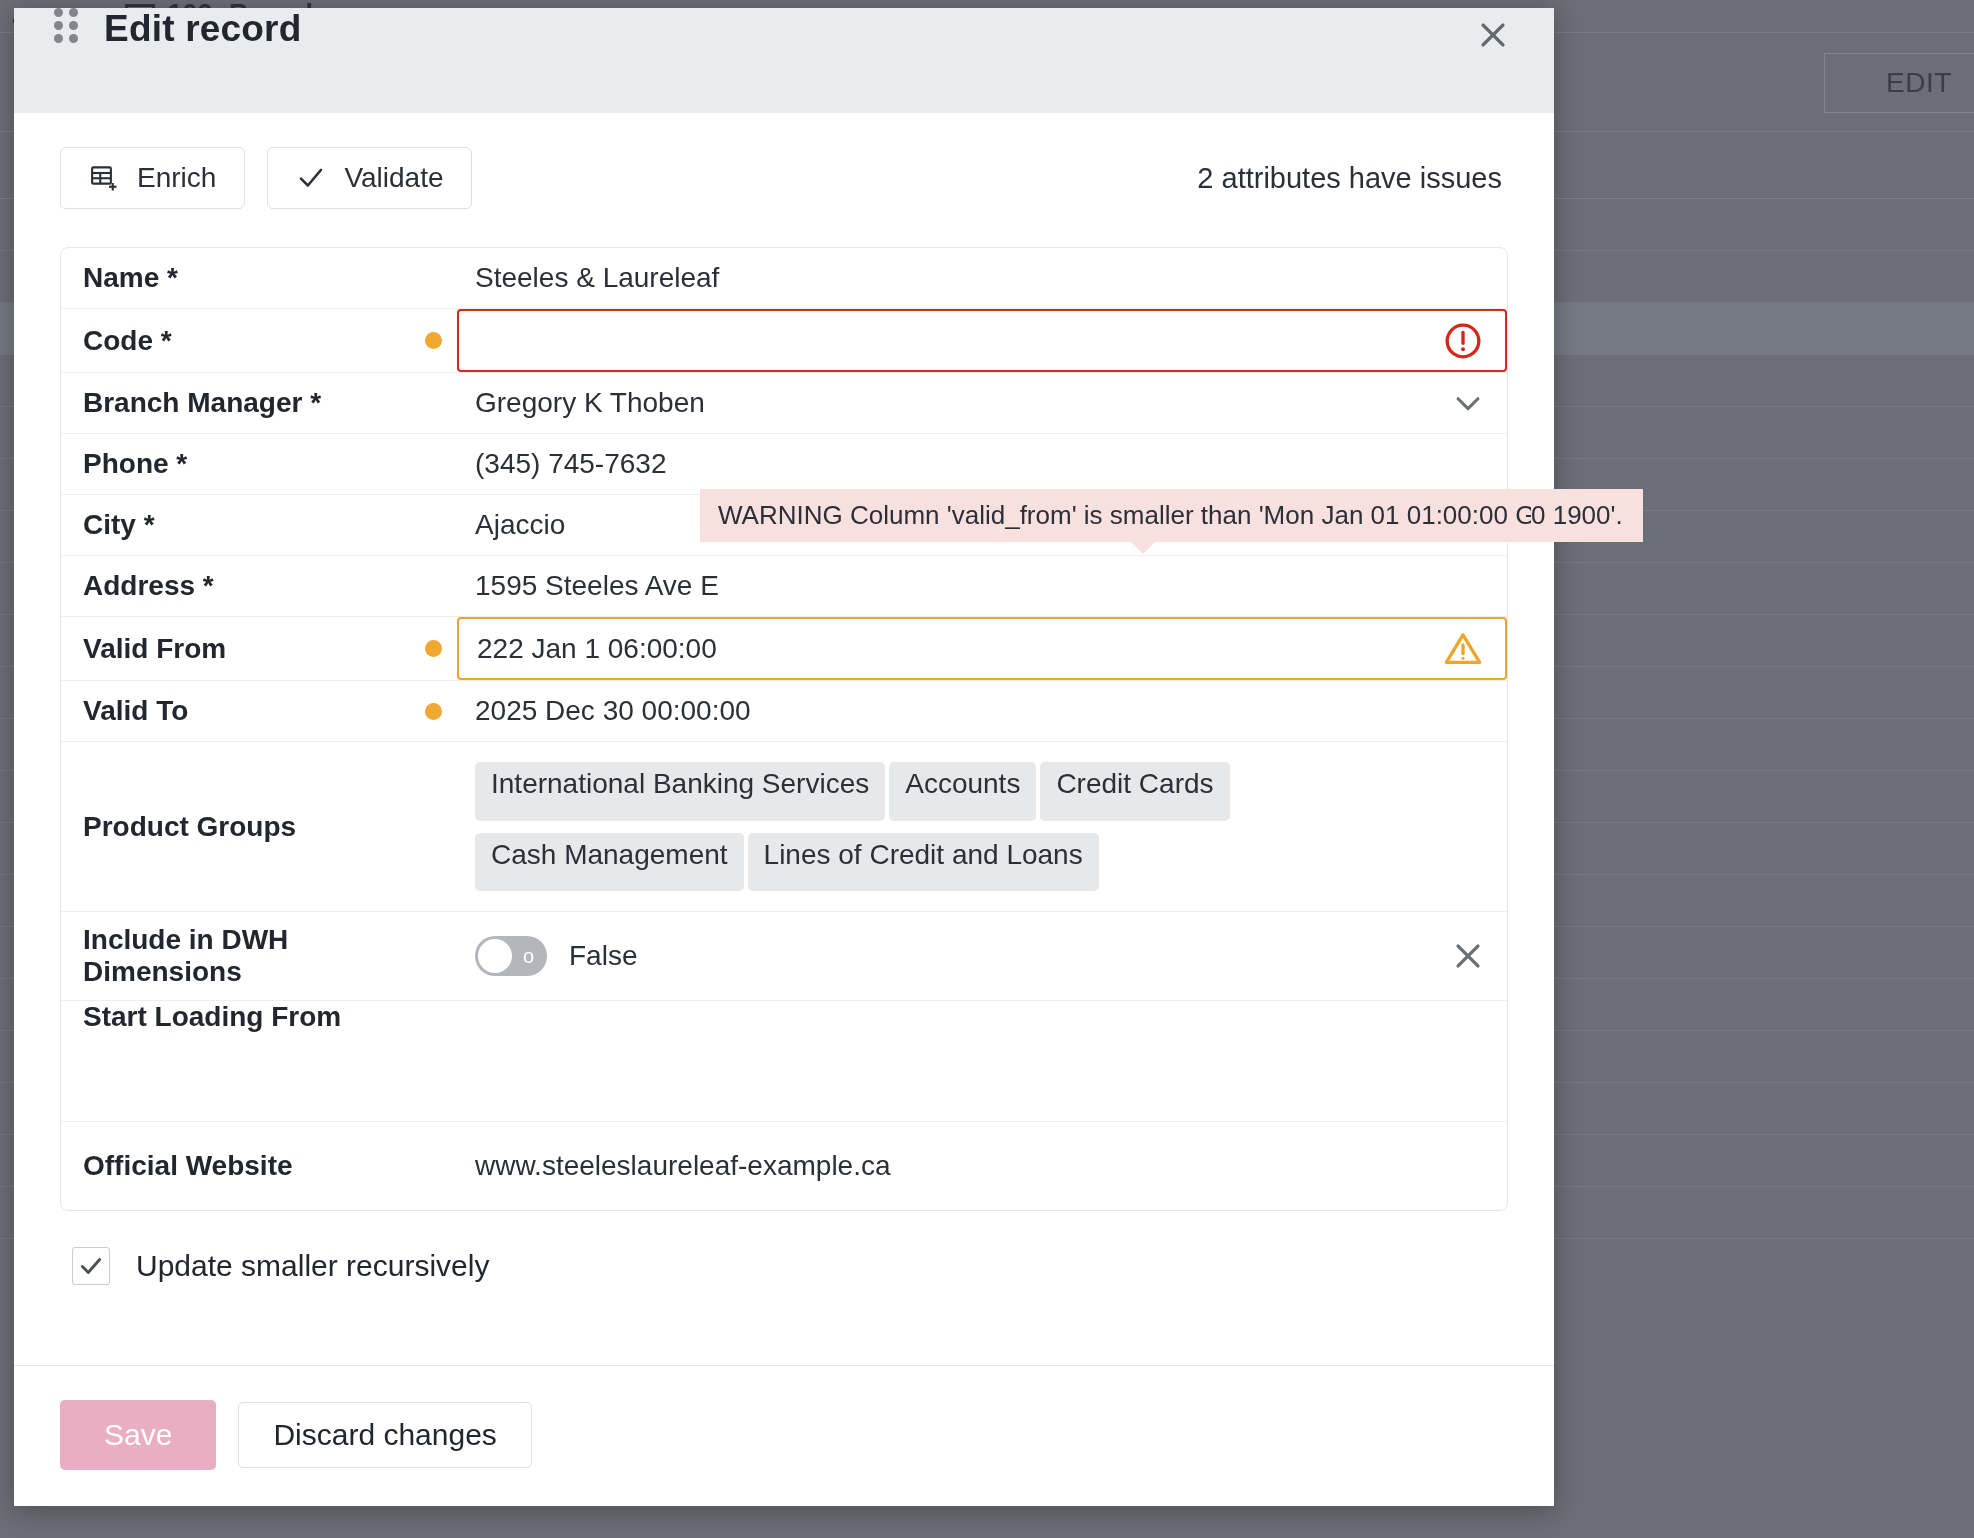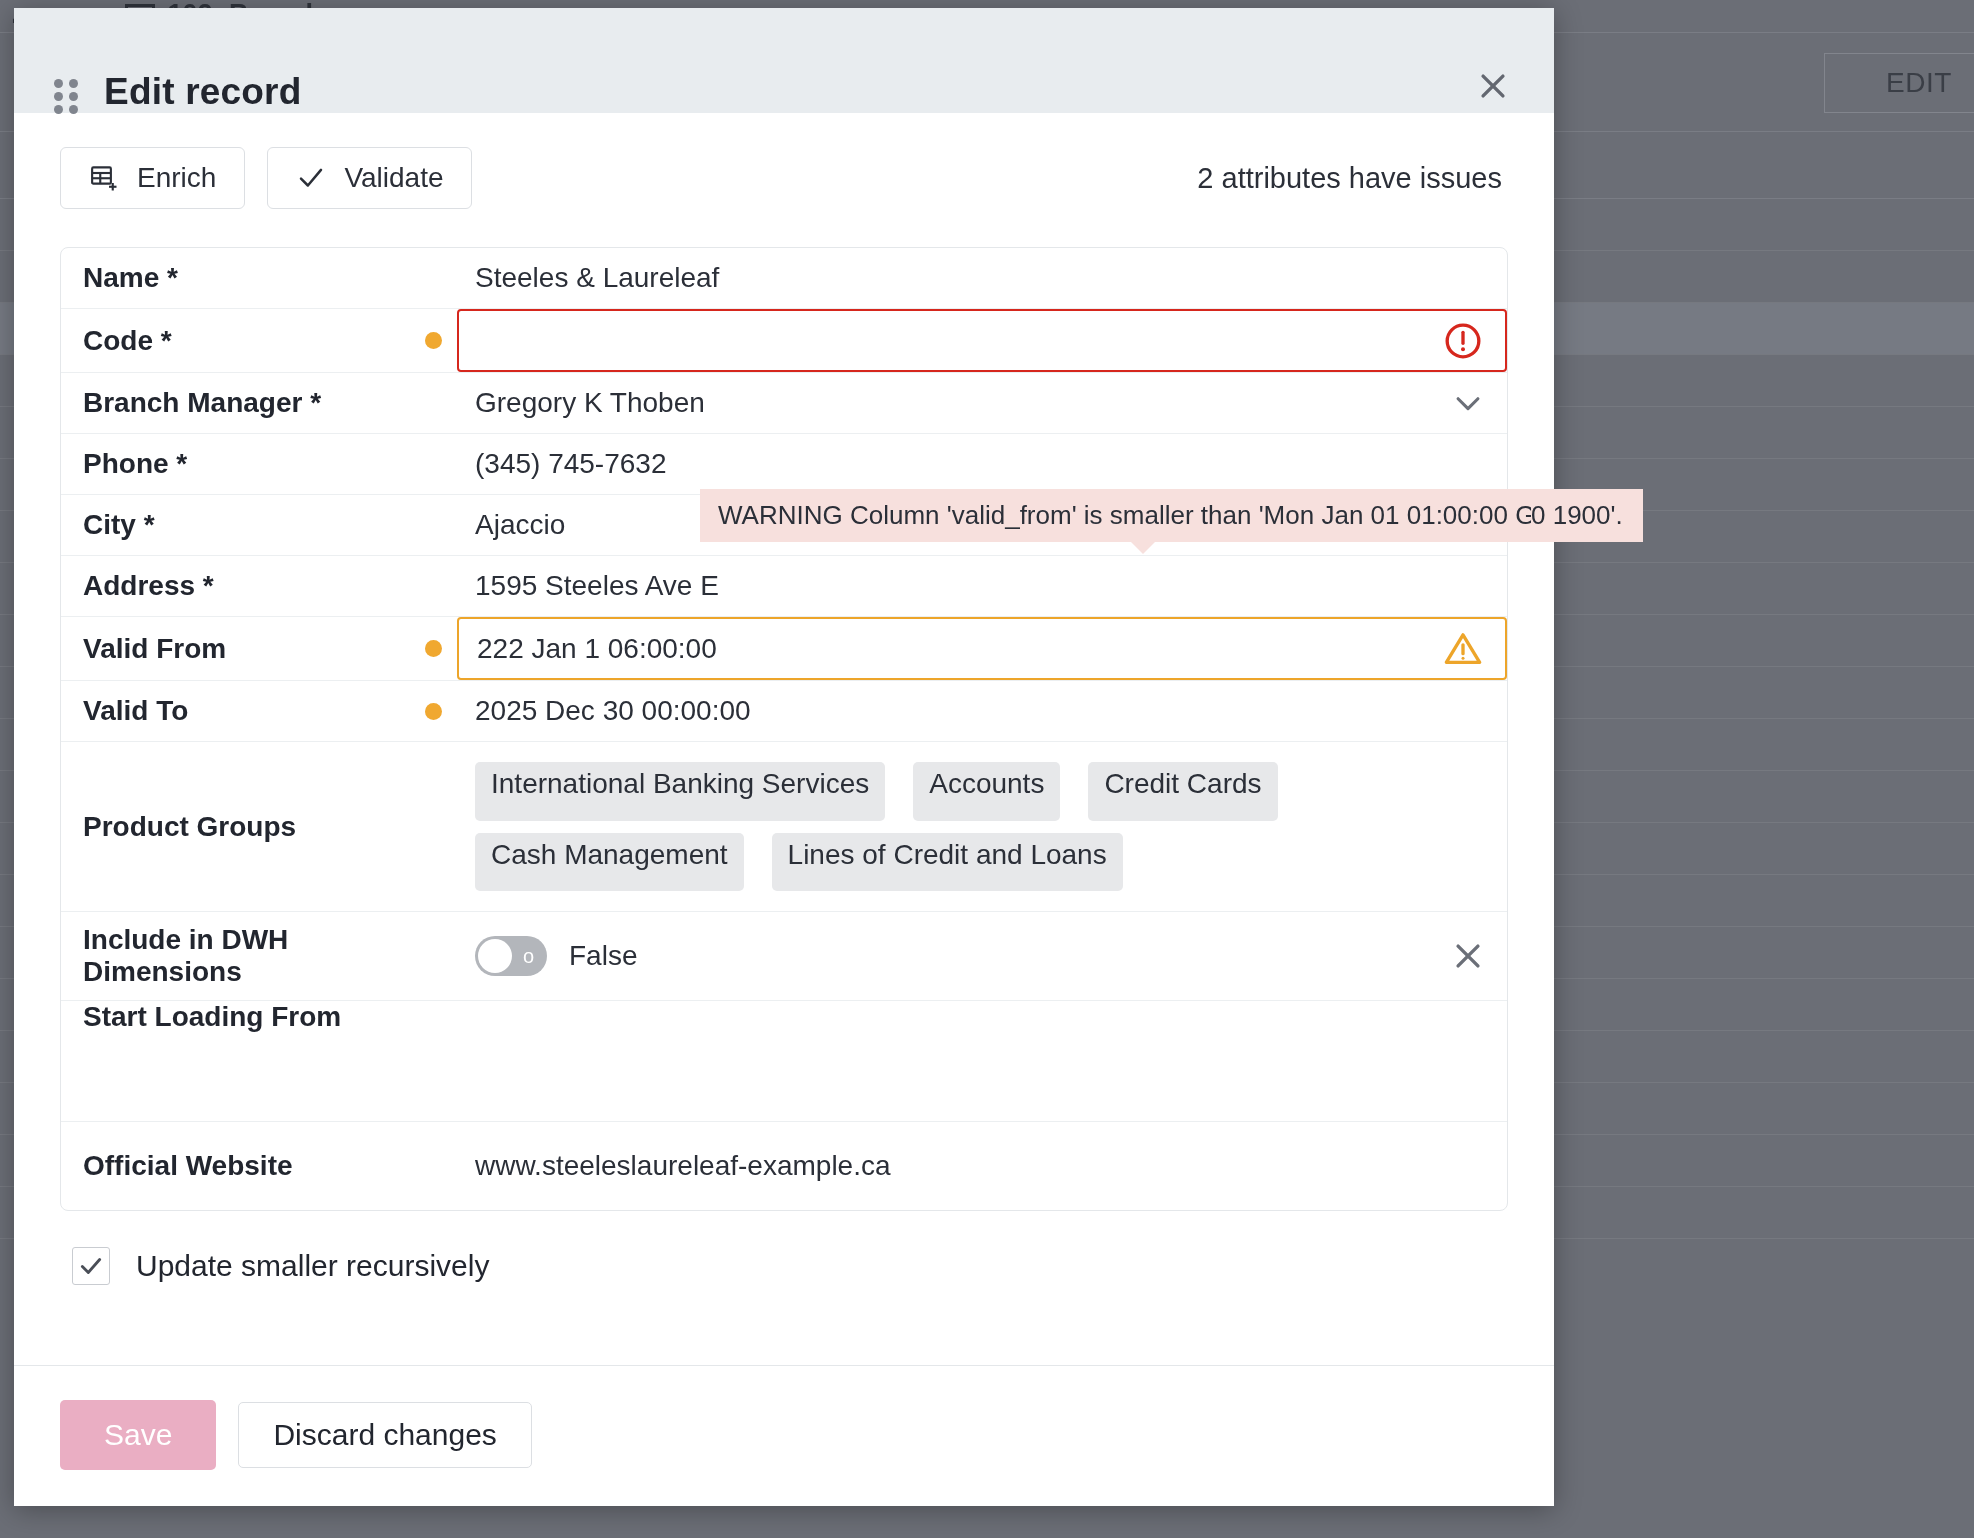--- a/index.html
+++ b/index.html
@@ -129,21 +129,21 @@
     background: #ffffff;
     box-shadow: 0 4px 26px rgba(0,0,0,.30);
     display: flex;
     flex-direction: column;
     overflow: visible;
   }
   #modal-header {
     height: 105px;
     background: #e8ecef;
     display: flex;
-    align-items: flex-end;
+    align-items: flex-start;
     padding: 0 34px 0 40px;
     flex: 0 0 auto;
   }
   #drag-handle {
     width: 22px;
     height: 34px;
     display: grid;
     grid-template-columns: repeat(2, 9px);
     grid-template-rows: repeat(3, 9px);
     gap: 4px 6px;
@@ -292,21 +292,21 @@
   }
 
   .chev-ico { margin-left: auto; width: 34px; height: 34px; color: #6b6f78; cursor: pointer; }
   .x-ico { margin-left: auto; width: 34px; height: 34px; color: #6b6f78; cursor: pointer; }
   .eq-ico { margin-left: auto; width: 42px; height: 42px; cursor: pointer; }
 
   
   .chips {
     display: flex;
     flex-wrap: wrap;
-    gap: 12px 28px;
+    gap: 12px 4px;
     padding: 20px 22px 20px 18px;
     max-width: 1000px;
   }
   .chip {
     background: #e7e8ea;
     border-radius: 5px;
     padding: 6px 16px;
     font-size: 28px;
     color: #2b2f38;
     white-space: nowrap;

